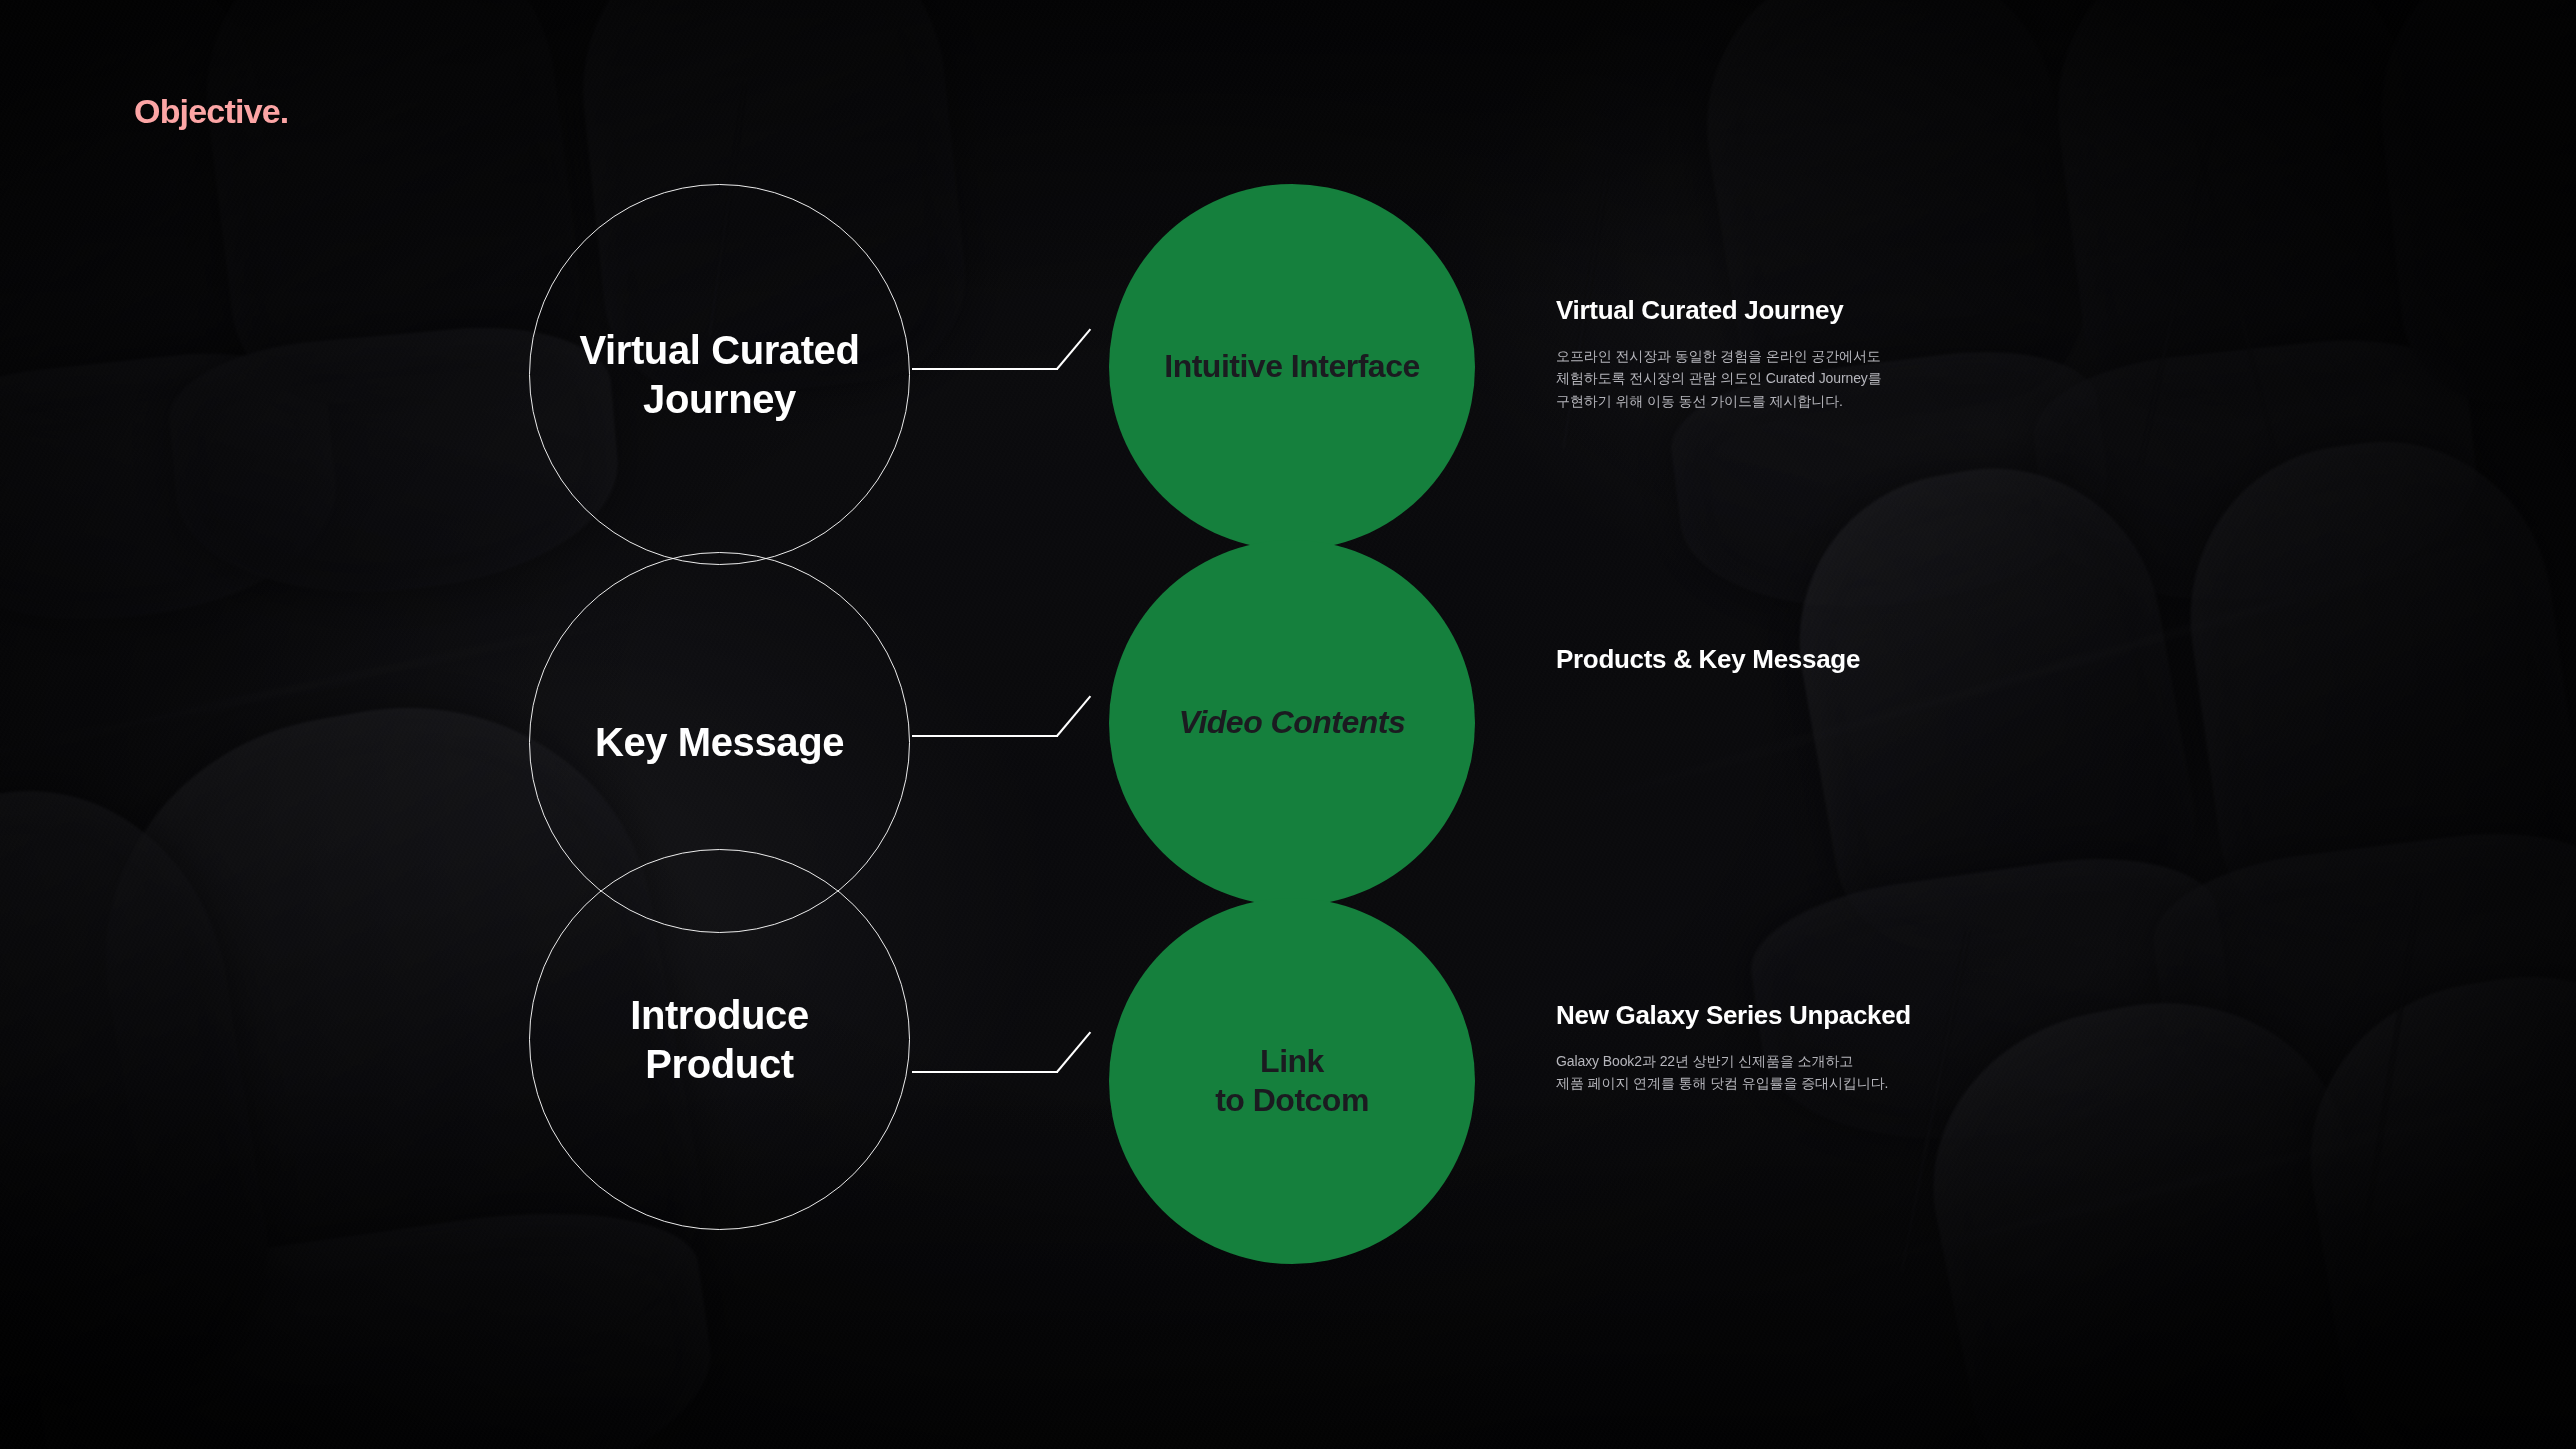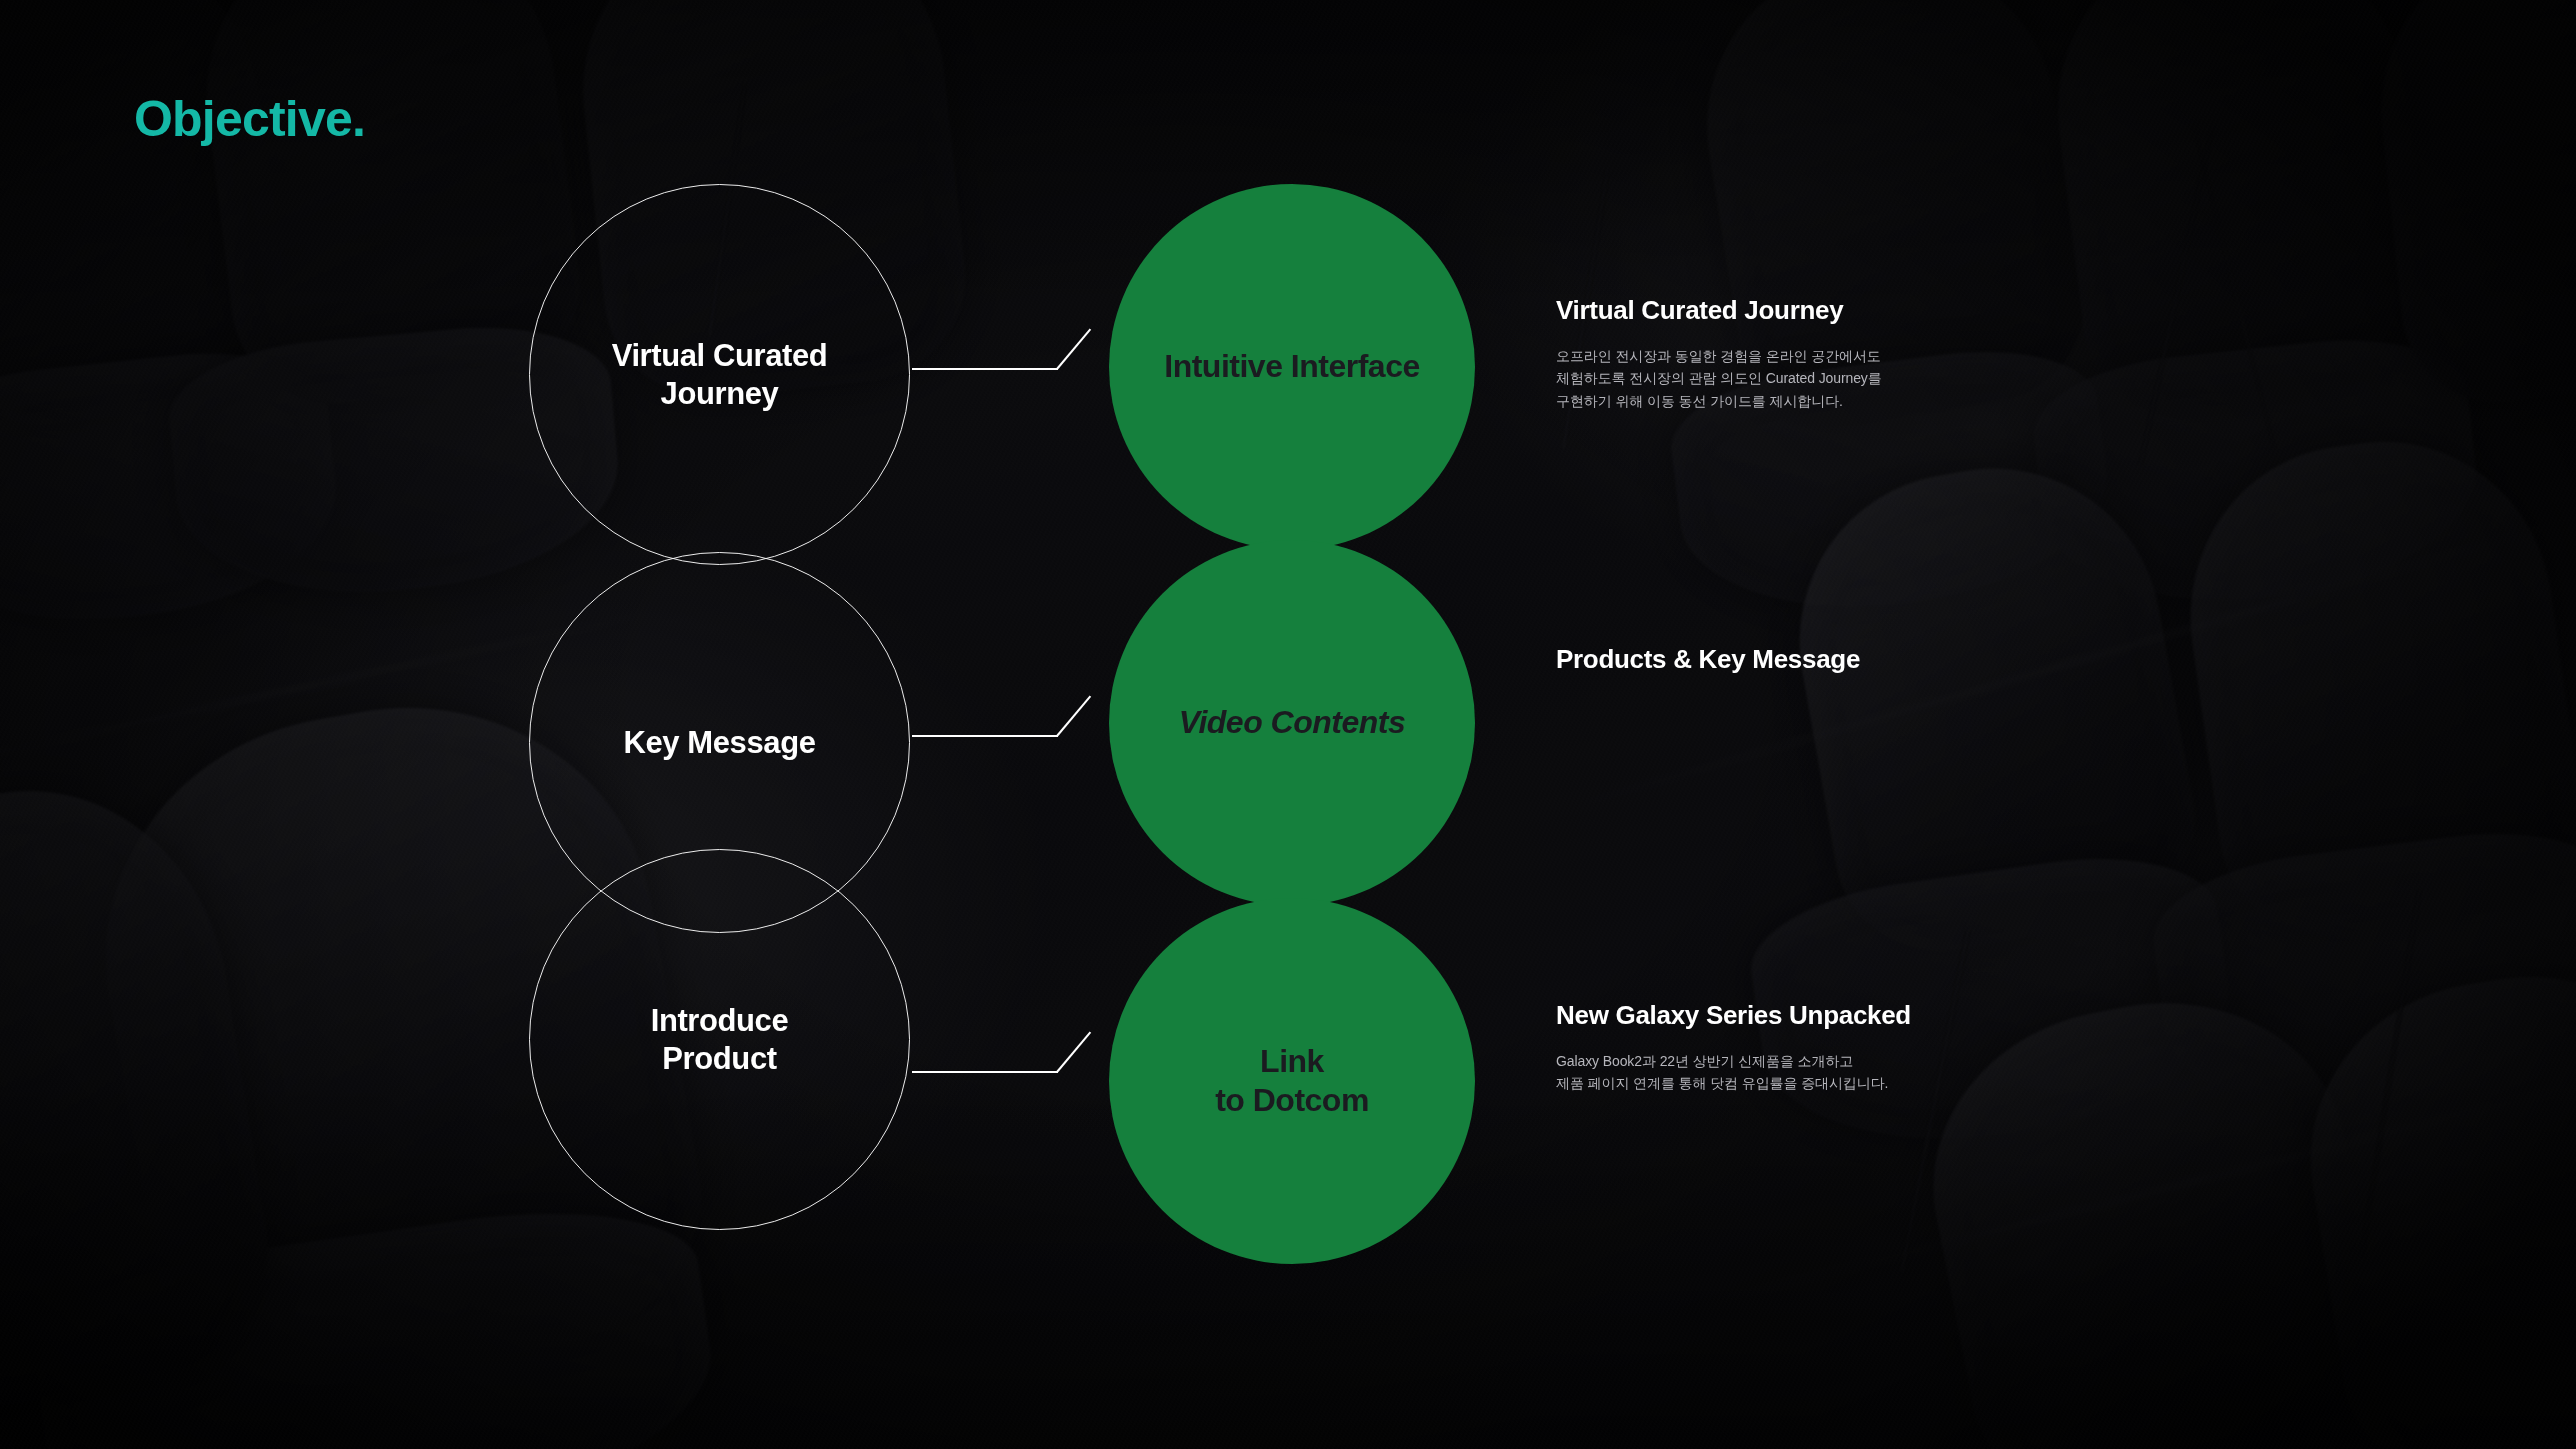--- a/index.html
+++ b/index.html
@@ -48,34 +48,34 @@
   #bg .grain {
     position:absolute; inset:0; opacity:.30;
     background-image:
       repeating-linear-gradient(37deg, rgba(255,255,255,.012) 0 1.3px, rgba(0,0,0,.012) 1.3px 2.7px),
       repeating-linear-gradient(117deg, rgba(255,255,255,.010) 0 2px, rgba(0,0,0,.010) 2px 4px);
   }
 
   
   #page-title {
     position:absolute; left:134px; top:94px;
-    font-size:50px; font-weight:700; color:#14b8a6; letter-spacing:-0.8px; line-height:1;
+    font-size:34px; font-weight:700; color:#fca5a5; letter-spacing:-0.8px; line-height:1;
   }
 
   
   #diagram { position:absolute; inset:0; }
 
   .ring {
     position:absolute; border-radius:50%;
     border:1.3px solid rgba(255,255,255,.92);
     background:transparent;
     display:flex; align-items:center; justify-content:center;
   }
   .ring-label {
-    color:#ffffff; font-size:31px; font-weight:700; line-height:1.22;
+    color:#ffffff; font-size:40px; font-weight:700; line-height:1.22;
     text-align:center; letter-spacing:-0.4px; width:90%;
     white-space:pre-line;
   }
 
   .blob {
     position:absolute; border-radius:50%;
     background:#15803d;
     display:flex; align-items:center; justify-content:center;
   }
   .blob-label {

